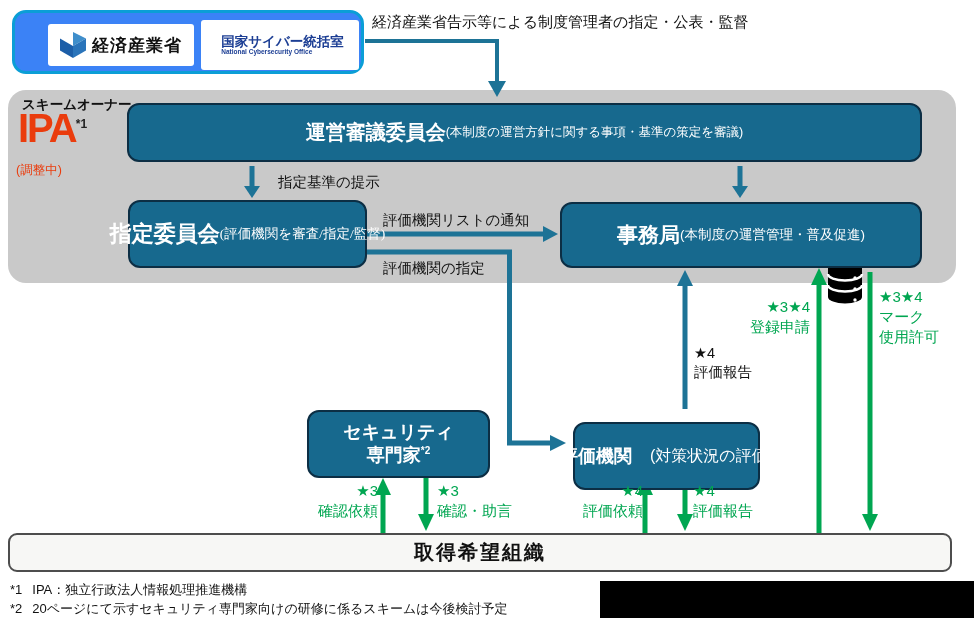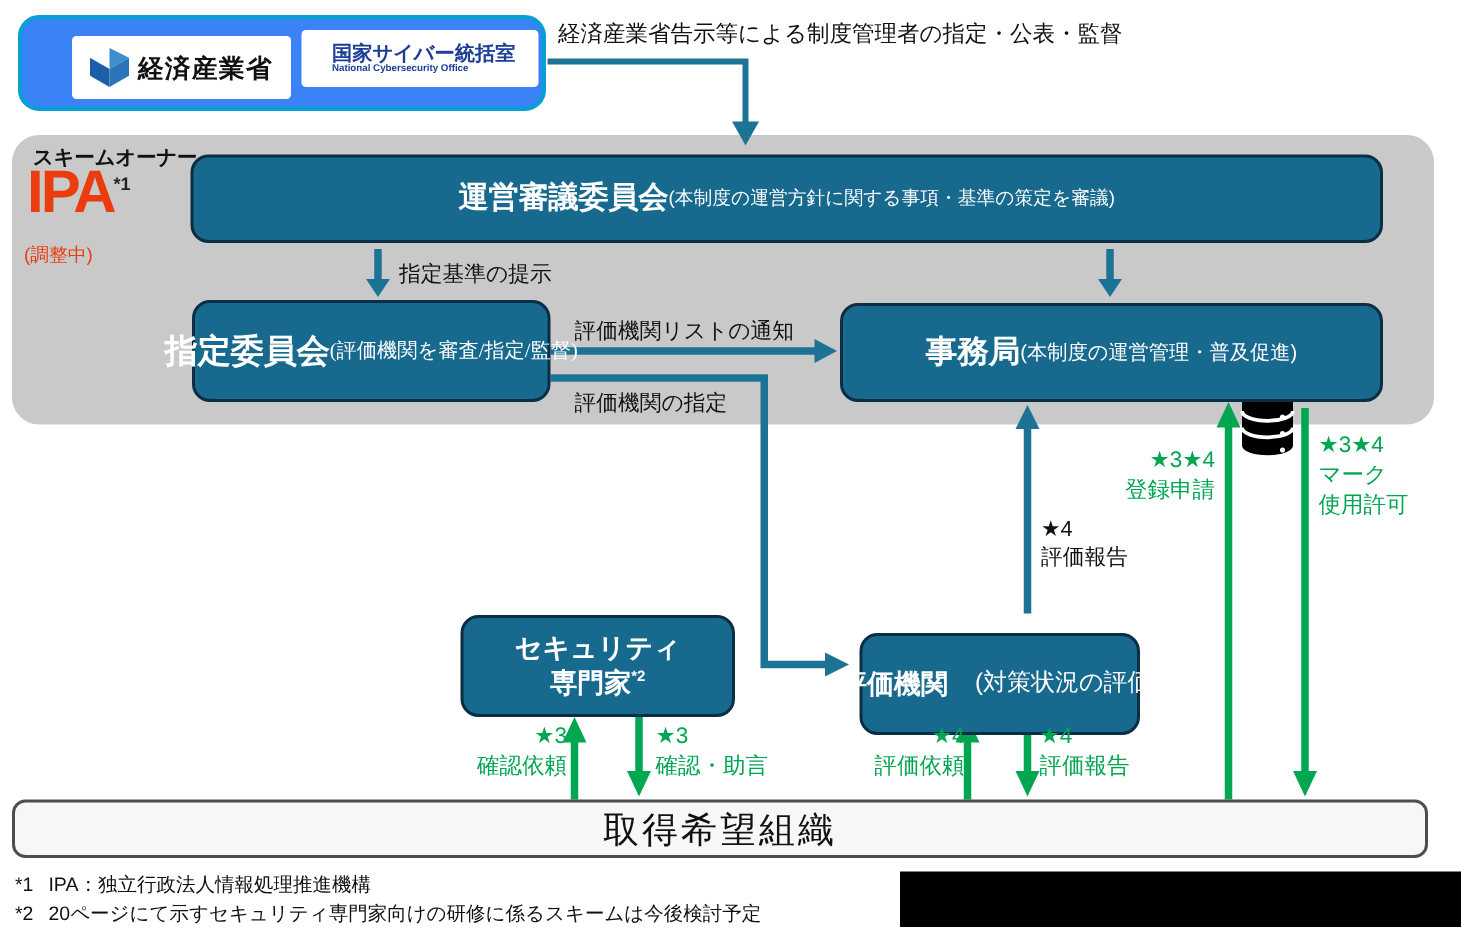--- a/index.html
+++ b/index.html
@@ -10,21 +10,21 @@
   .gray-panel { position:absolute; left:8px; top:90px; width:948px; height:193px;
     background:#c9c9c9; border-radius:18px; }
   .arrow-layer { position:absolute; left:0; top:0; width:974px; height:621px; pointer-events:none; }
 
   
   .logo-strip { position:absolute; left:12px; top:10px; width:352px; height:64px;
     background:#3b82f6; border:3px solid #0b9ed6; border-radius:14px; }
   .meti-box { position:absolute; left:33px; top:11px; width:146px; height:42px;
     background:#ffffff; border-radius:3px; display:flex; align-items:center; justify-content:center; gap:6px; }
   .meti-name { font-size:17px; font-weight:bold; color:#111; letter-spacing:1px; }
-  .nco-box { position:absolute; left:186px; top:7px; width:158px; height:38px;
+  .nco-box { position:absolute; left:186px; top:7px; width:158px; height:50px;
     background:#ffffff; border-radius:3px; display:flex; align-items:center; justify-content:center; gap:5px; padding:16px; }
   .nco-text { display:flex; flex-direction:column; line-height:1.05; }
   .nco-name { font-size:13.5px; font-weight:bold; color:#1c3e94; white-space:nowrap; }
   .nco-sub { font-size:6.5px; font-weight:bold; color:#1c3e94; white-space:nowrap; }
   .top-label { position:absolute; left:372px; top:13px; font-size:15px; color:#111; white-space:nowrap; }
 
   
   .scheme-owner-label { position:absolute; left:22px; top:96px; font-size:13.5px; font-weight:bold; color:#111; }
   .ipa-logo { position:absolute; left:18px; top:106px; font-size:40px; font-weight:800;
     color:#ea3c0d; letter-spacing:-2px; line-height:1.1; }
@@ -50,21 +50,21 @@
   .box-expert .t { font-size:18px; line-height:1.3; }
   .box-expert sup { font-size:10px; }
   .box-evalbody { left:573px; top:422px; width:187px; height:68px; }
   .box-evalbody .t { font-size:18px; }
   .box-evalbody .s { font-size:16px;margin-left:18px; }
 
   
   .applicant-bar { position:absolute; left:8px; top:533px; width:944px; height:39px;
     background:#f7f7f5; border:2px solid #4d4d4d; border-radius:9px;
     display:flex; align-items:center; justify-content:center; }
-  .applicant-bar .t { font-size:24px; font-weight:normal; color:#111; letter-spacing:2px; }
+  .applicant-bar .t { font-size:20px; font-weight:bold; color:#111; letter-spacing:2px; }
 
   
   .lbl { position:absolute; font-size:14.5px; color:#111; white-space:nowrap; }
   .glabel { position:absolute; font-size:15px; color:#00a651; font-weight:500; line-height:20px; white-space:nowrap; }
   .blabel { position:absolute; font-size:14.5px; color:#111; line-height:19px; white-space:nowrap; }
   .r { text-align:right; }
 
   
   .footnote { position:absolute; left:10px; font-size:13px; color:#111; white-space:nowrap; }
   .footnote .ref { margin-right:10px; }
@@ -198,21 +198,21 @@
   </div>
   <div class="tealbox box-evalbody">
     <div class="t">評価機関</div>
     <div class="s">(対策状況の評価)</div>
   </div>
 
   <div class="applicant-bar">
     <div class="t">取得希望組織</div>
   </div>
 
-  <div class="lbl" style="left:266px; top:173px;">指定基準の提示</div>
+  <div class="lbl" style="left:278px; top:173px;">指定基準の提示</div>
   <div class="lbl" style="left:383px; top:211px;">評価機関リストの通知</div>
   <div class="lbl" style="left:383px; top:259px;">評価機関の指定</div>
   <div class="blabel" style="left:694px; top:344px;">
     <div>★4</div>
     <div>評価報告</div>
   </div>
 
   <div class="glabel r" style="left:730px; top:297px; width:80px;">
     <div>★3★4</div>
     <div>登録申請</div>

